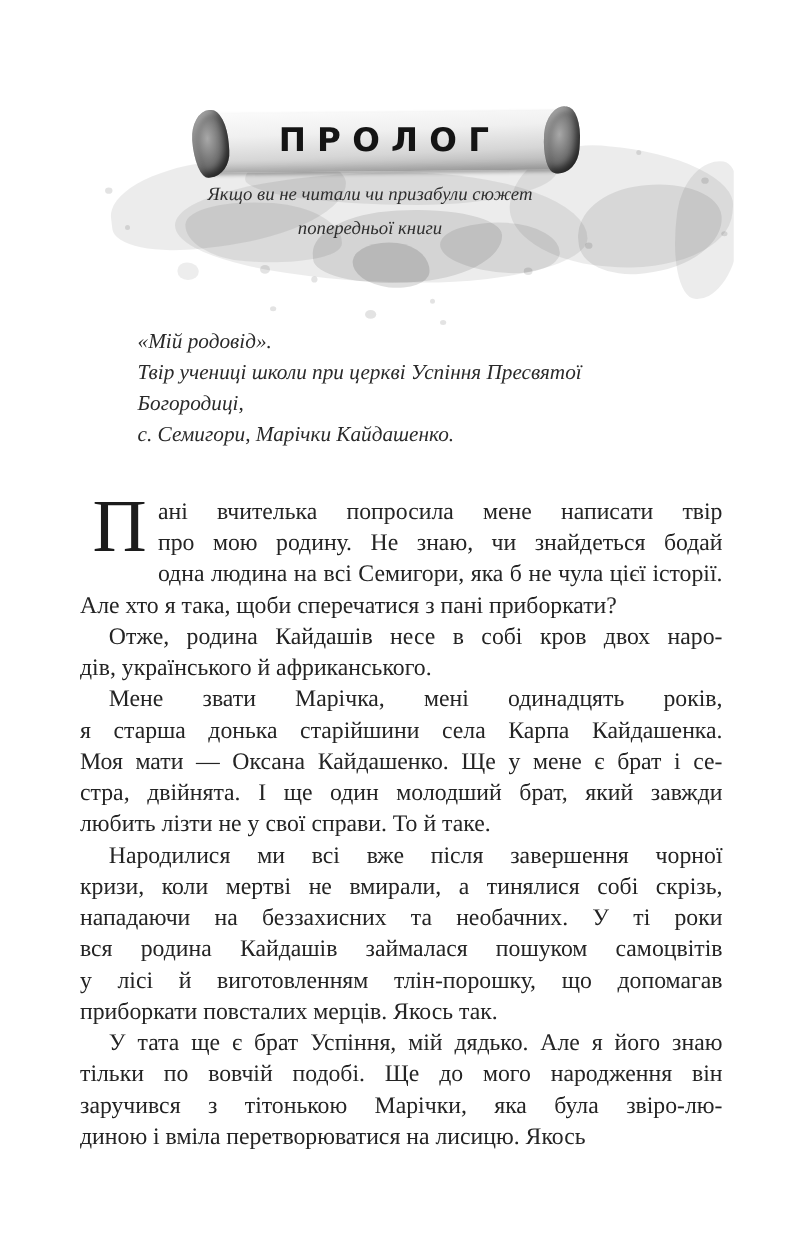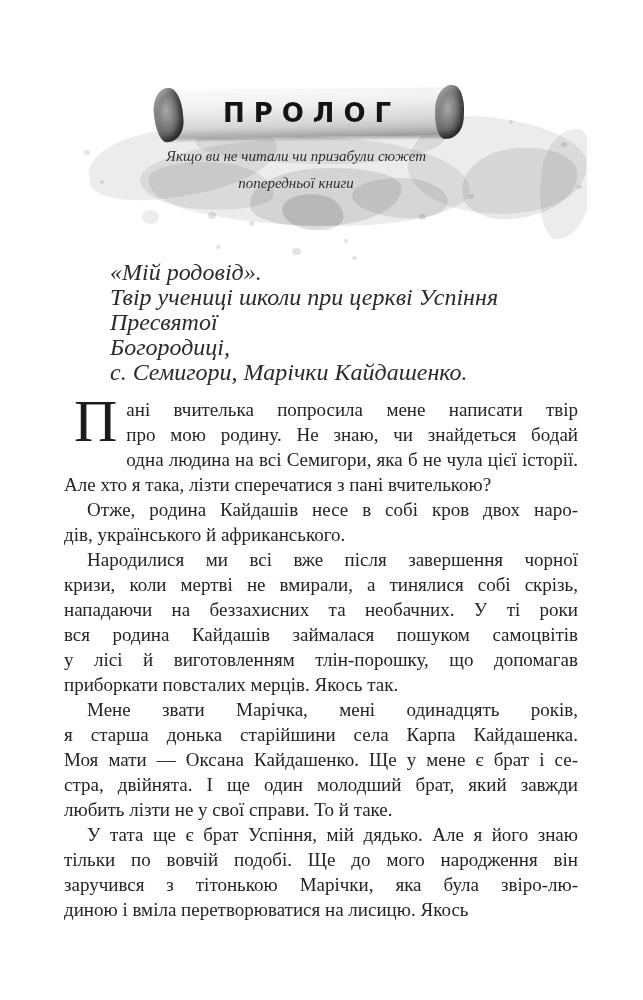--- a/index.html
+++ b/index.html
@@ -70,21 +70,21 @@
   
   .subtitle{
     position:absolute;left:64px;top:143px;width:464px;z-index:3;
     font-style:italic;font-size:15px;line-height:27px;
     text-align:center;color:#2e2e2e;
   }
 
   
   .epigraph{
     position:absolute;left:110px;top:260px;width:466px;z-index:3;
-    font-style:italic;font-size:24px;line-height:25px;color:#2a2a2a;
+    font-style:italic;font-size:17px;line-height:25px;color:#2a2a2a;
   }
 
   
   .body-text{
     position:absolute;left:64px;top:397px;width:514px;z-index:3;
     font-size:19px;line-height:25px;color:#242424;
   }
   .para{margin:0;padding:0;}
   .bl{text-align:justify;text-align-last:justify;text-justify:inter-word;}
   .bl.last{text-align-last:left;}
@@ -148,43 +148,43 @@
     <div>с. Семигори, Марічки Кайдашенко.</div>
   </div>
 
   <div class="body-text">
 
     <div class="para">
       <div class="dropcap">П</div>
       <div class="bl">ані вчителька попросила мене написати твір</div>
       <div class="bl">про мою родину. Не знаю, чи знайдеться бодай</div>
       <div class="bl">одна людина на всі Семигори, яка б не чула цієї історії.</div>
-      <div class="bl last">Але хто я така, лізти сперечатися з пані вчителькою?</div>
+      <div class="bl last">Але хто я така, щоби сперечатися з пані приборкати?</div>
     </div>
 
     <div class="para">
       <div class="bl indent">Отже, родина Кайдашів несе в собі кров двох наро-</div>
       <div class="bl last">дів, українського й африканського.</div>
+    </div>
+
+    <div class="para">
+      <div class="bl indent">Мене звати Марічка, мені одинадцять років,</div>
+      <div class="bl">я старша донька старійшини села Карпа Кайдашенка.</div>
+      <div class="bl">Моя мати — Оксана Кайдашенко. Ще у мене є брат і се-</div>
+      <div class="bl">стра, двійнята. І ще один молодший брат, який завжди</div>
+      <div class="bl last">любить лізти не у свої справи. То й таке.</div>
     </div>
 
     <div class="para">
       <div class="bl indent">Народилися ми всі вже після завершення чорної</div>
       <div class="bl">кризи, коли мертві не вмирали, а тинялися собі скрізь,</div>
       <div class="bl">нападаючи на беззахисних та необачних. У ті роки</div>
       <div class="bl">вся родина Кайдашів займалася пошуком самоцвітів</div>
       <div class="bl">у лісі й виготовленням тлін-порошку, що допомагав</div>
       <div class="bl last">приборкати повсталих мерців. Якось так.</div>
-    </div>
-
-    <div class="para">
-      <div class="bl indent">Мене звати Марічка, мені одинадцять років,</div>
-      <div class="bl">я старша донька старійшини села Карпа Кайдашенка.</div>
-      <div class="bl">Моя мати — Оксана Кайдашенко. Ще у мене є брат і се-</div>
-      <div class="bl">стра, двійнята. І ще один молодший брат, який завжди</div>
-      <div class="bl last">любить лізти не у свої справи. То й таке.</div>
     </div>
 
     <div class="para">
       <div class="bl indent">У тата ще є брат Успіння, мій дядько. Але я його знаю</div>
       <div class="bl">тільки по вовчій подобі. Ще до мого народження він</div>
       <div class="bl">заручився з тітонькою Марічки, яка була звіро-лю-</div>
       <div class="bl last">диною і вміла перетворюватися на лисицю. Якось</div>
     </div>
 
   </div>

